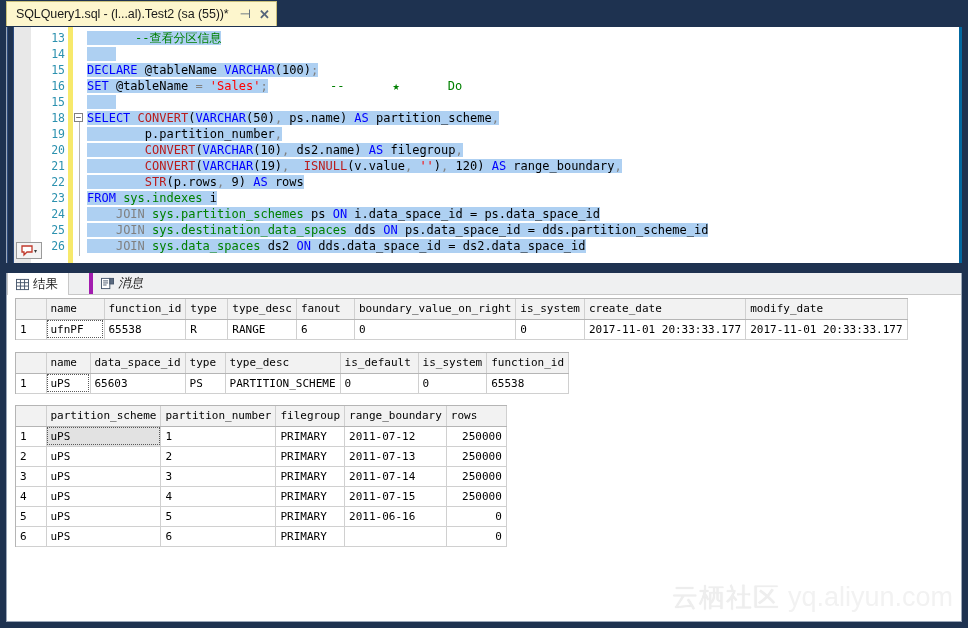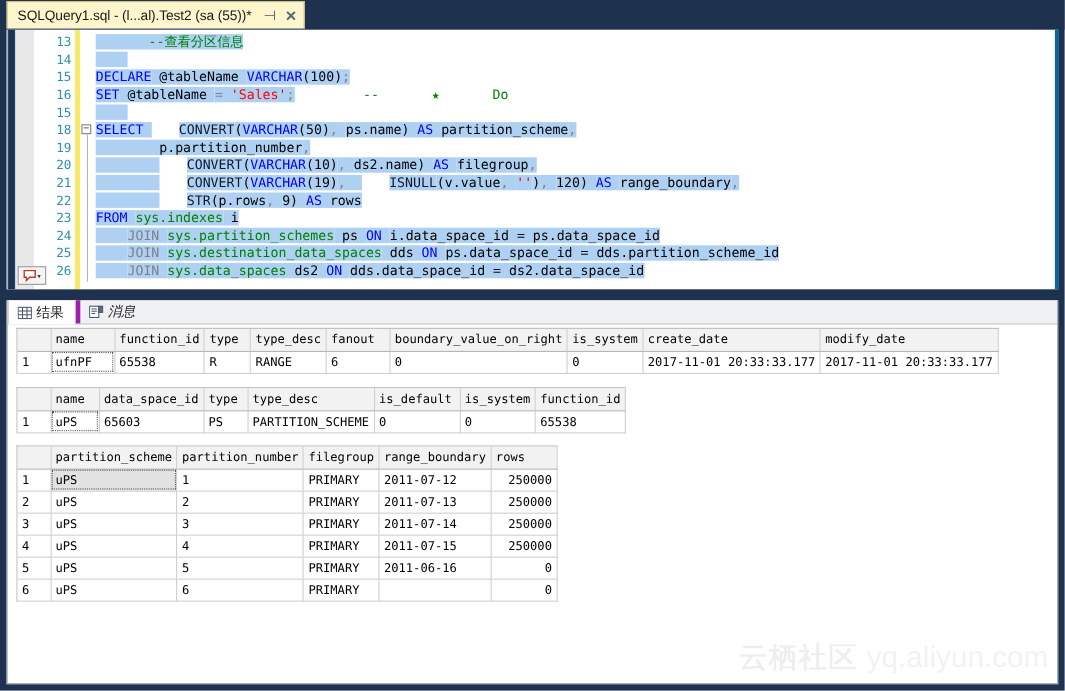--- a/index.html
+++ b/index.html
@@ -98,21 +98,21 @@
     position: absolute; left: 80px; top: 0; right: 0; height: 100%;
     font-family: "DejaVu Sans Mono", monospace;
     font-size: 12px;
     line-height: 16px;
     white-space: pre;
   }
   .code .cl {
     position: absolute; left: 0; height: 16px; line-height: 16px;
   }
   .tok-kw   { color: #0000ff; }
-  .tok-fn   { color: #0f172a; margin-left: 25px; }
+  .tok-fn   { color: #b91c1c; }
   .tok-sys  { color: #008000; }
   .tok-str  { color: #ff0000; }
   .tok-cmt  { color: #008000; padding-left: 48px; }
   .tok-plain{ color: #000000; }
   .tok-gray { color: #808080; }
   .sel { background: #aed0f2; }
 
   .bubble-icon {
     position: absolute; left: 9px; bottom: 4px;
     width: 26px; height: 17px;
@@ -156,21 +156,21 @@
     position: absolute; left: 6px; top: 273px; width: 956px; height: 349px;
     background: #ffffff;
     border: 1px solid #9aa6b8;
     border-top: none;
     overflow: hidden;
   }
   .res-tabs {
     position: absolute; left: 0; top: 0; width: 100%; height: 22px;
     background: #eff0f1;
     border-bottom: 1px solid #c8c8c8;
-    display: flex; align-items: flex-end;
+    display: flex; align-items: flex-end; gap: 20px;
   }
   .res-tab {
     height: 22px; display: flex; align-items: center; gap: 4px;
     padding: 0 10px 0 8px;
     font-size: 12.5px; color: #1a1a1a;
   }
   .res-tab.active {
     background: #ffffff;
     border-left: 1px solid #c8c8c8;
     border-right: 1px solid #c8c8c8;

